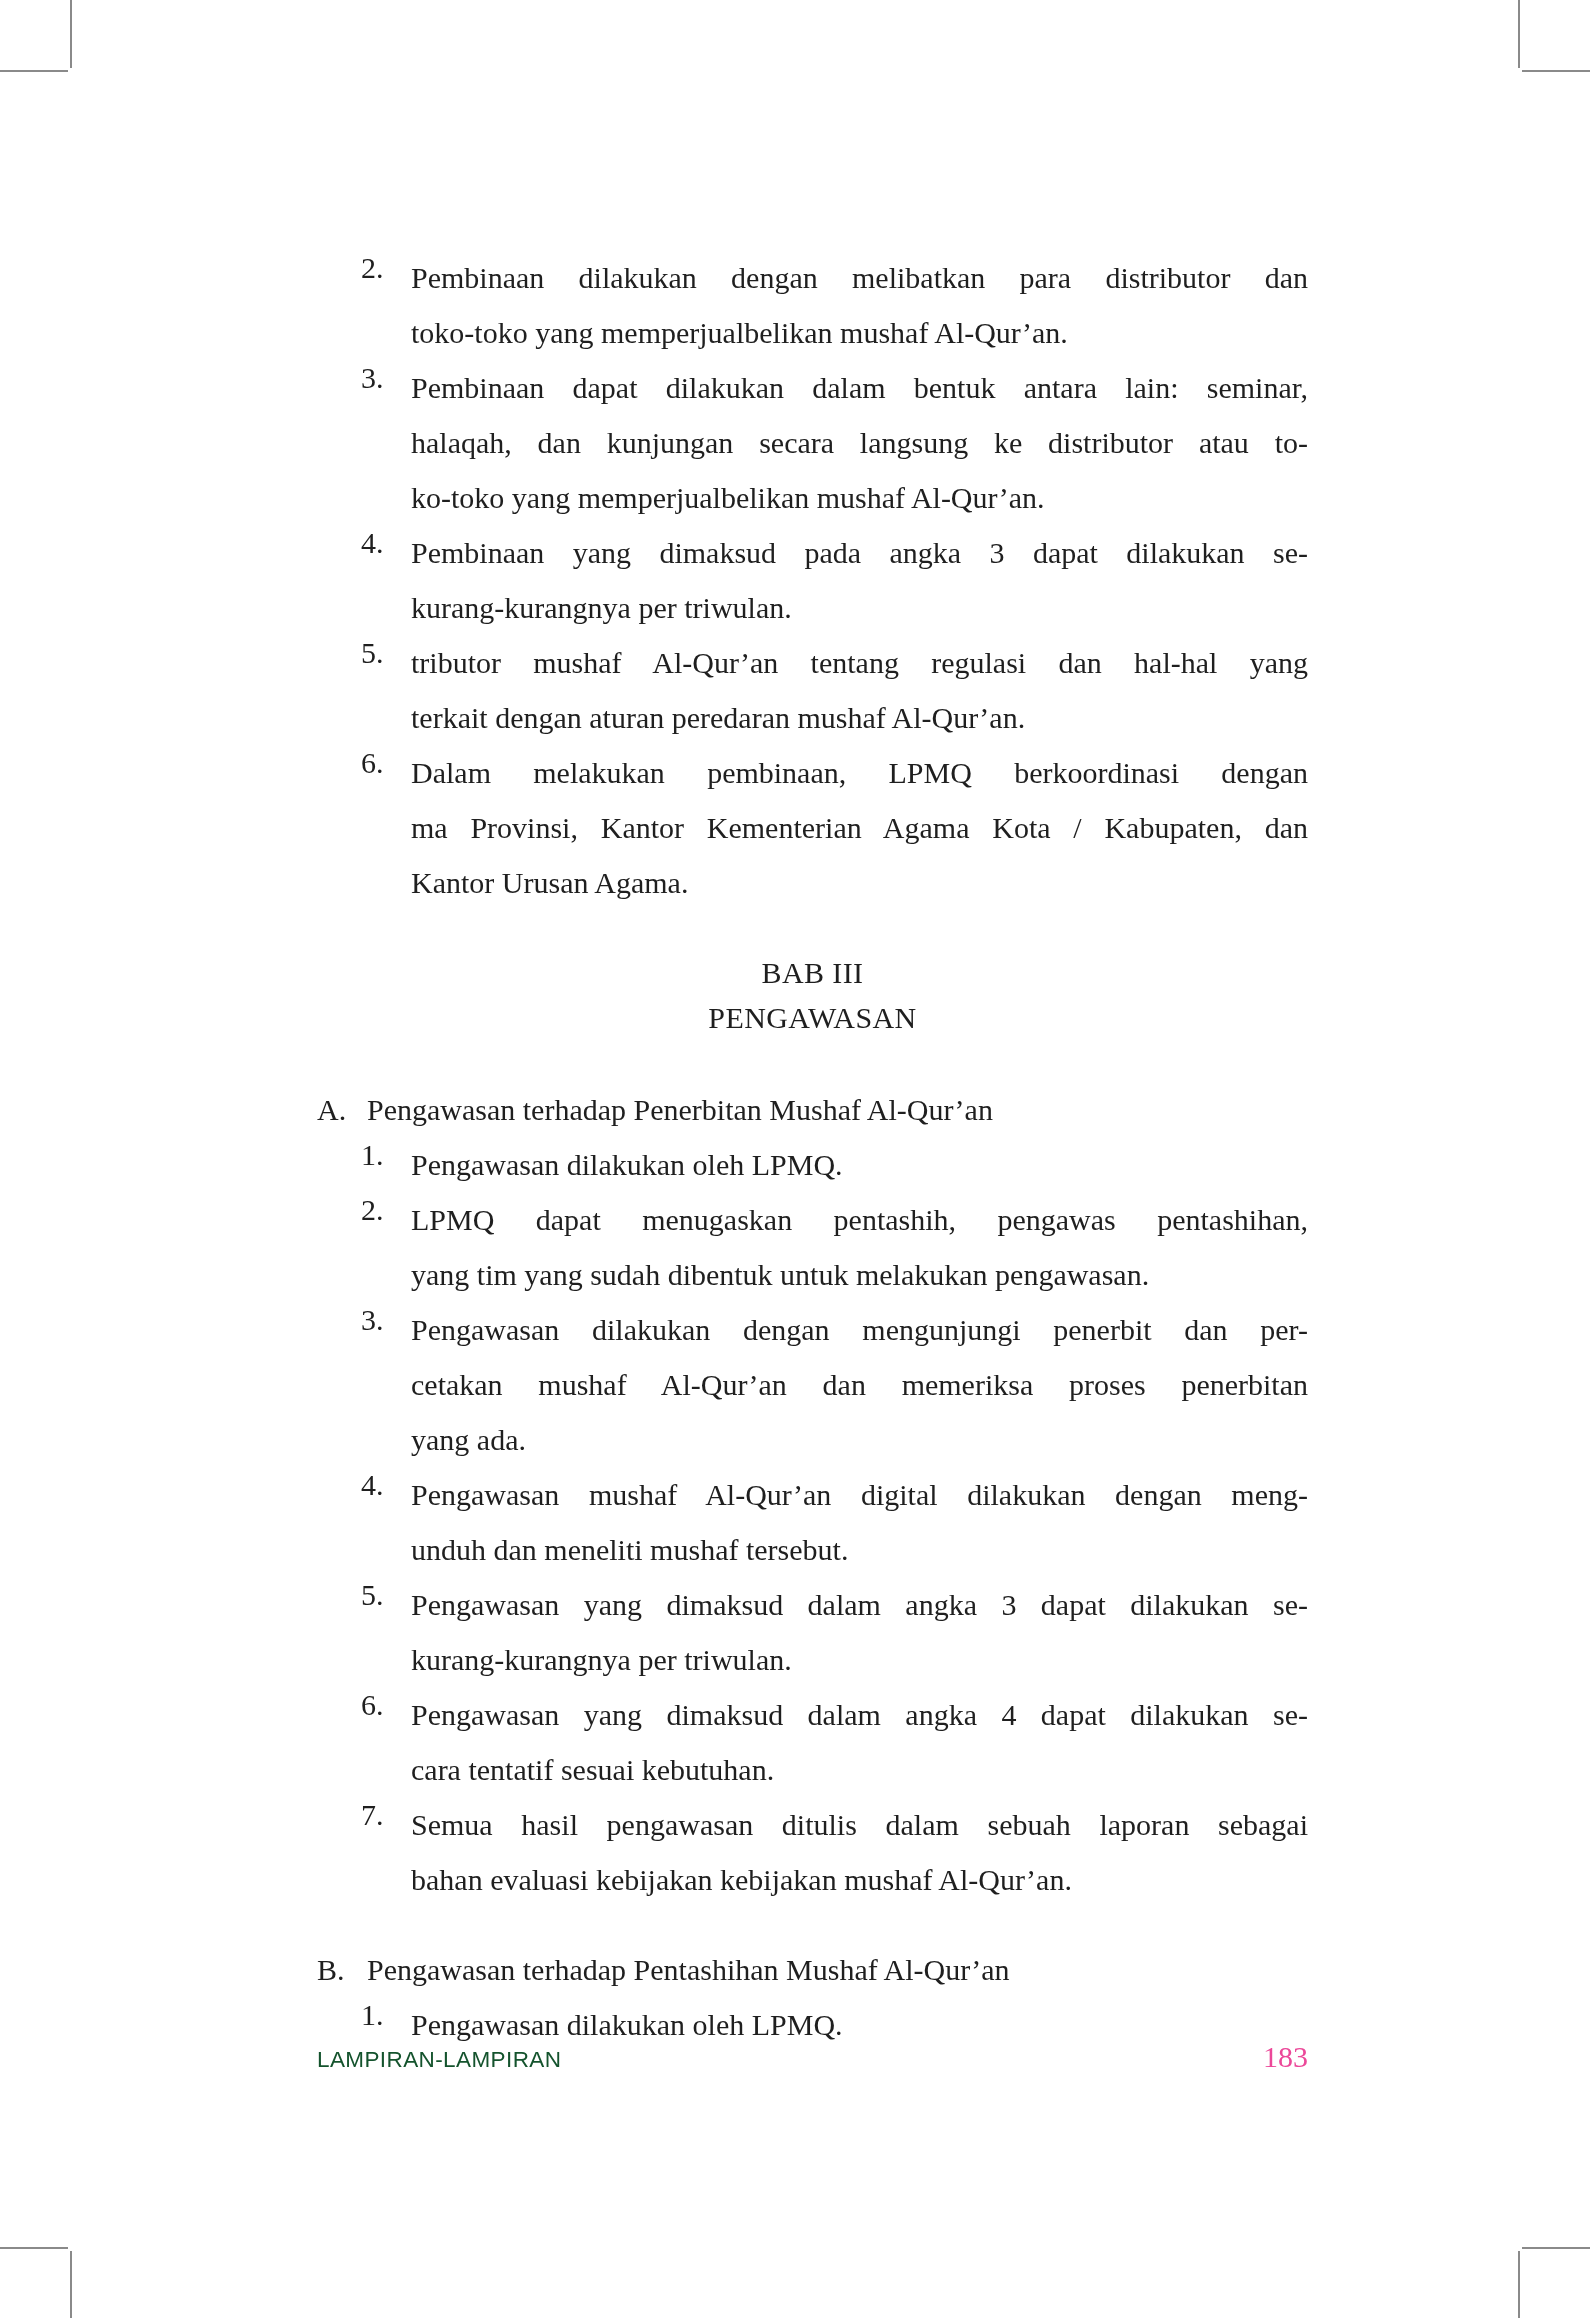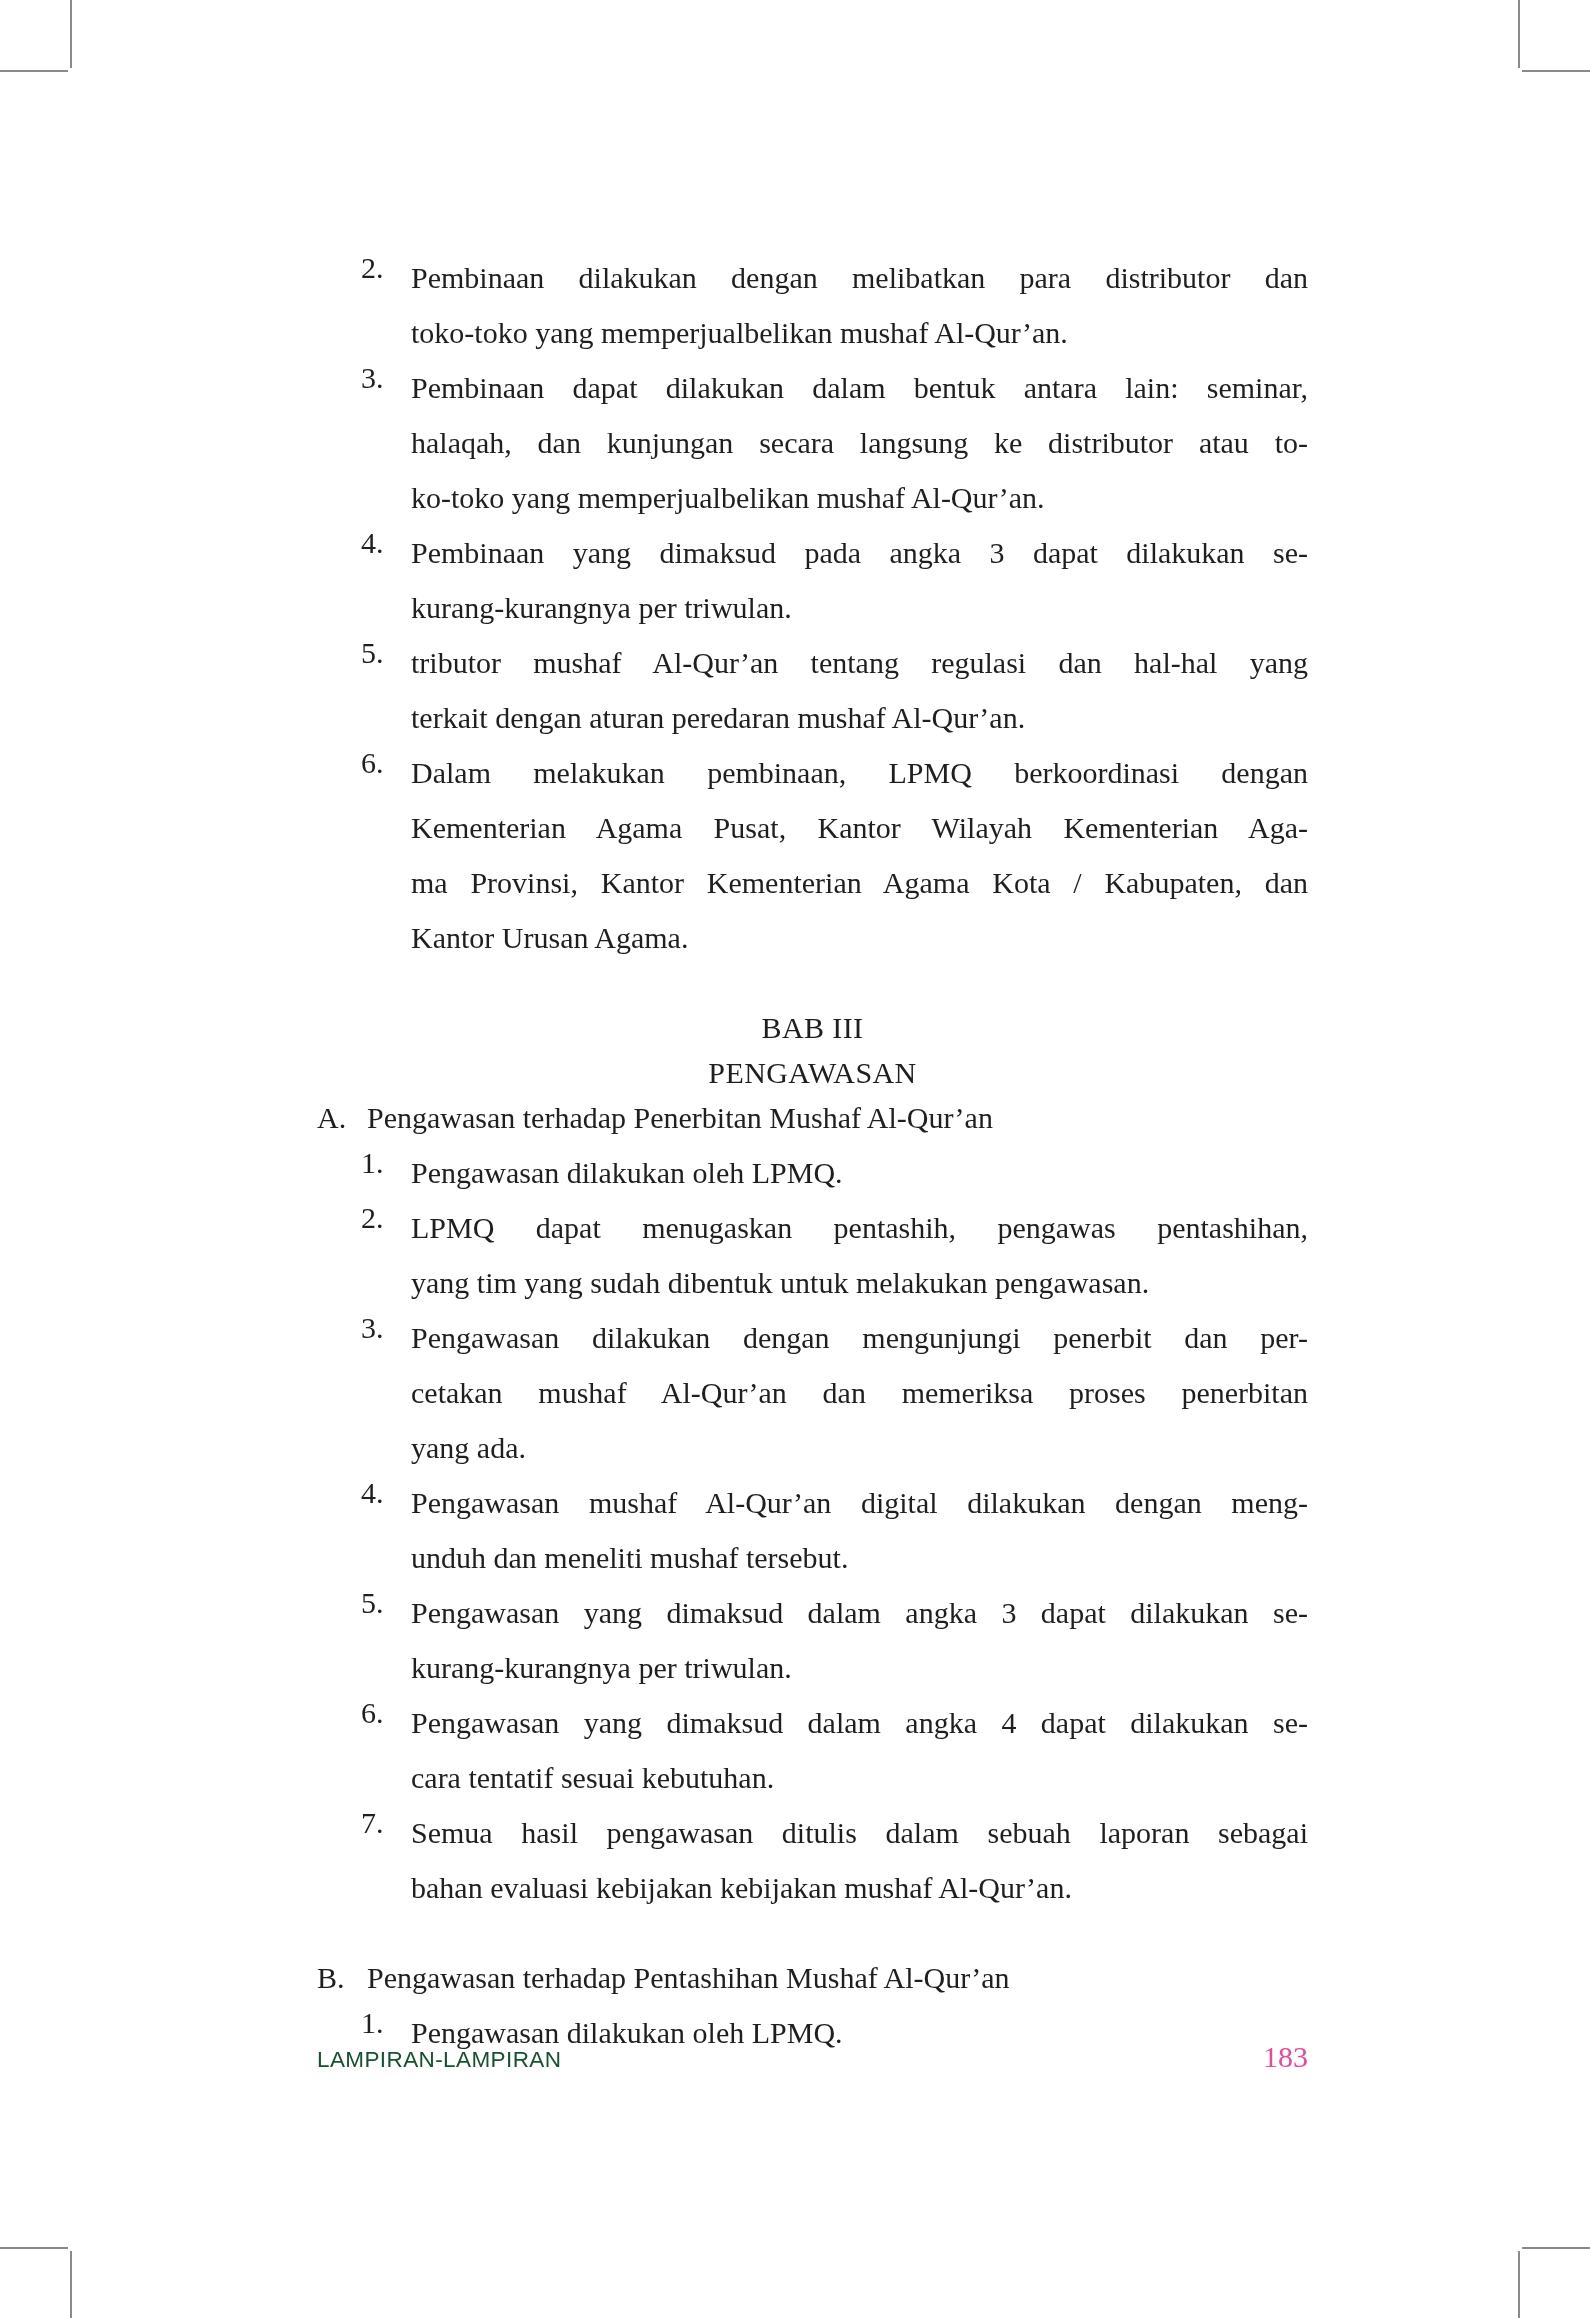--- a/index.html
+++ b/index.html
@@ -37,21 +37,21 @@
 
   .num-list { margin-left: 44px; }
 
   .item { display: flex; }
   .num { flex: 0 0 50px; width: 50px; }
   .item-lines { flex: 1; min-width: 0; }
 
   .line { text-align: justify; text-align-last: justify; margin-top: 10px; }
   .line.last { text-align-last: left; }
 
-  .chapter { text-align: center; margin-top: 45px; letter-spacing: 0.4px; }
+  .chapter { text-align: center; margin-top: 45px; margin-bottom: 47px; letter-spacing: 0.4px; }
 
   .section-head { display: flex; }
   .sec-label { flex: 0 0 50px; width: 50px; }
   .sec-heading { flex: 1; }
   .section + .section { margin-top: 45px; }
 
   .footer {
     position: absolute;
     left: 317px;
     width: 991px;
@@ -115,21 +115,20 @@
           <span class="num">5.</span>
           <div class="item-lines">
             <div class="line">tributor mushaf Al-Qur’an tentang regulasi dan hal-hal yang</div>
             <div class="line last">terkait dengan aturan peredaran mushaf Al-Qur’an.</div>
           </div>
         </div>
         <div class="item">
           <span class="num">6.</span>
           <div class="item-lines">
             <div class="line">Dalam melakukan pembinaan, LPMQ berkoordinasi dengan</div>
-            <div class="line">Kementerian Agama Pusat, Kantor Wilayah Kementerian Aga-</div>
             <div class="line">ma Provinsi, Kantor Kementerian Agama Kota / Kabupaten, dan</div>
             <div class="line last">Kantor Urusan Agama.</div>
           </div>
         </div>
       </div>
 
     <div class="chapter">
       <div class="chapter-title">BAB III</div>
       <div class="chapter-subtitle">PENGAWASAN</div>
     </div>

